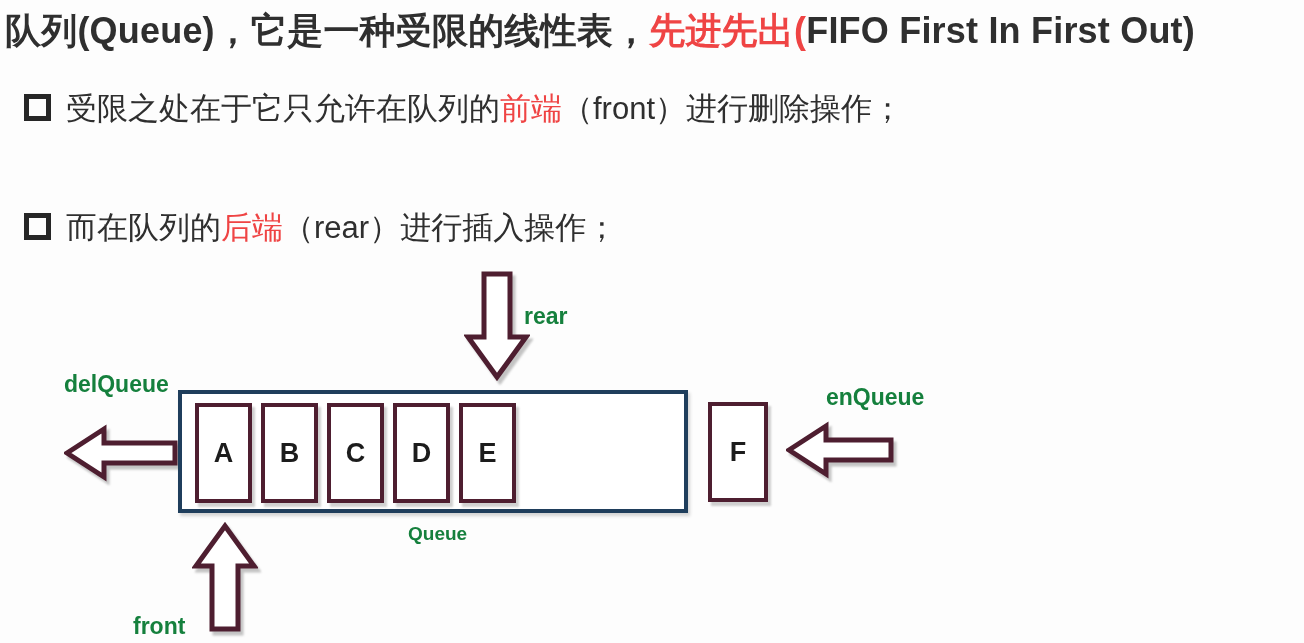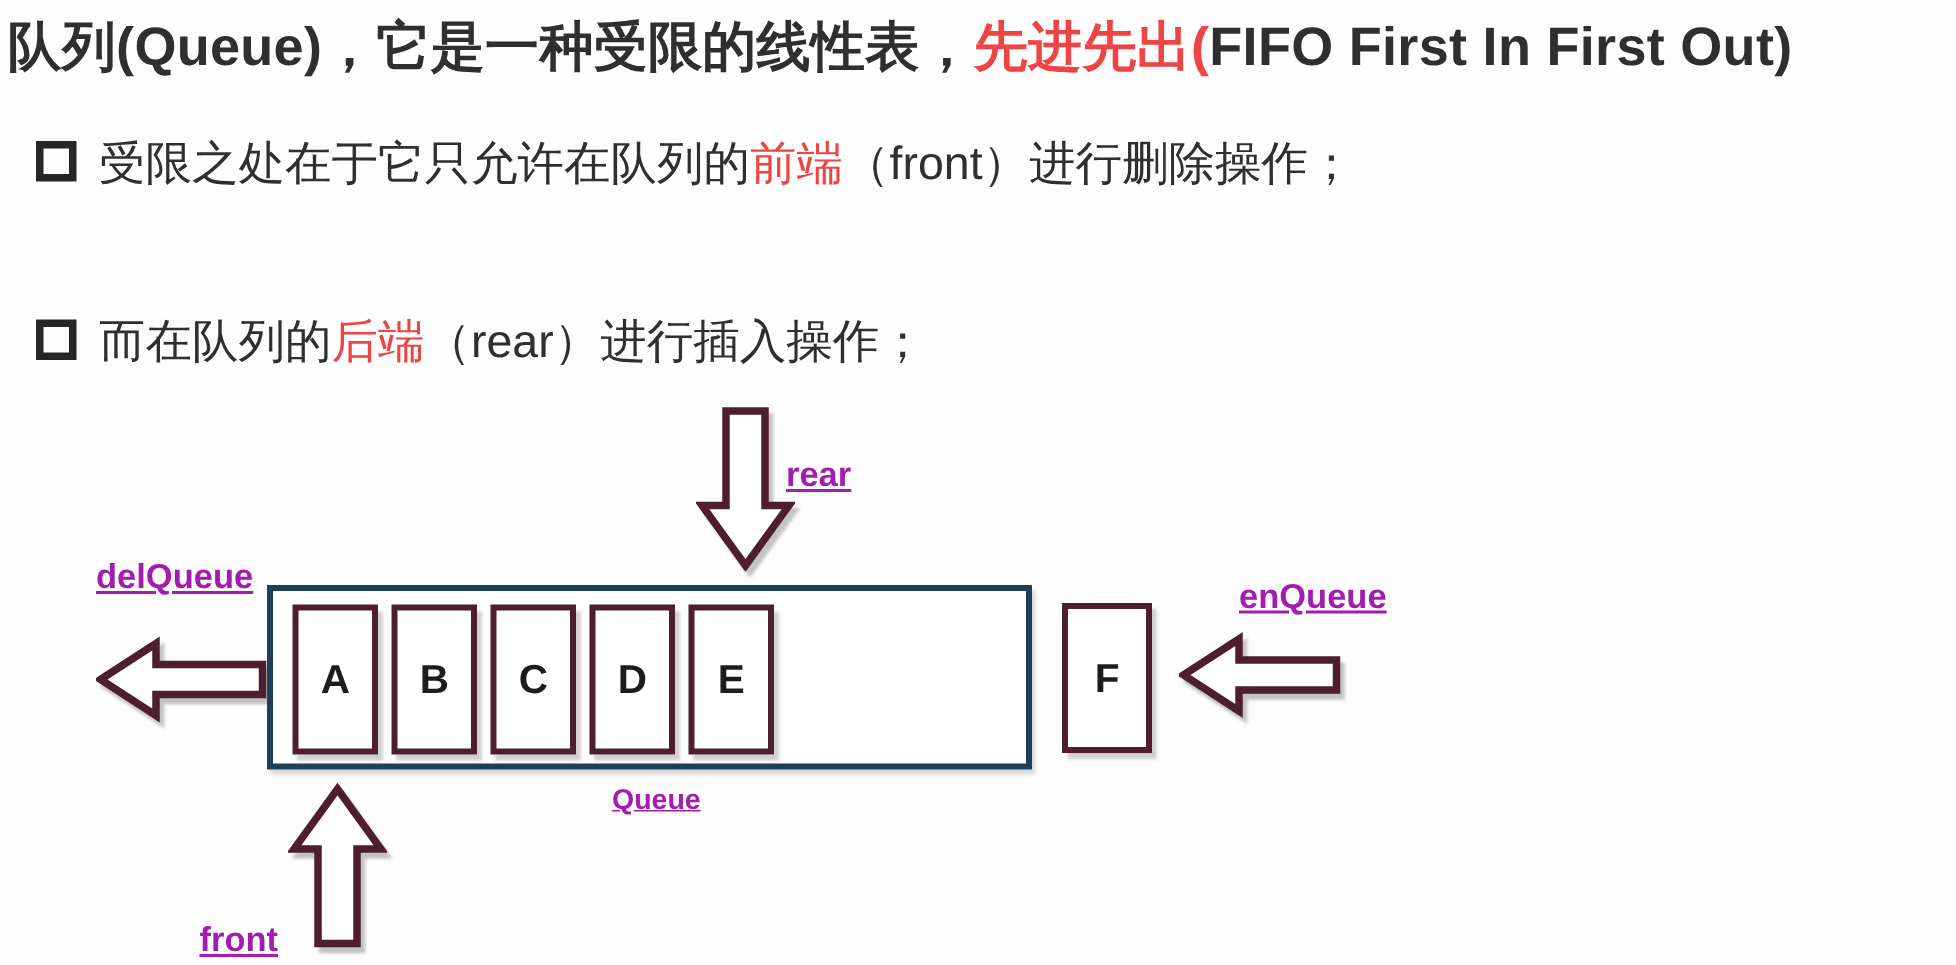--- a/index.html
+++ b/index.html
@@ -48,23 +48,22 @@
     box-shadow:3px 4px 2px rgba(120,120,120,0.35);
     display:flex; align-items:center; justify-content:center;
     font-size:27px; font-weight:bold; color:#1c1c1c;
   }
   .cell-f {
     position:absolute; left:708px; top:402px; width:60px; height:100px;
     padding:0; display:flex;
   }
 
   .diagram-label {
-    position:absolute; font-size:23px; font-weight:bold; color:#a21caf;
+    position:absolute; font-size:23px; font-weight:bold; color:#15803d;
     white-space:nowrap;
-    text-decoration:underline;
   }
   .label-rear     { left:524px; top:303px; }
   .label-delqueue { left:64px;  top:371px; }
   .label-enqueue  { left:786px; top:384px;margin-left:40px; }
   .label-front    { left:133px; top:573px;margin-top:40px; }
   .label-queue    { left:408px; top:523px; font-size:19px; }
 
   .arrow { position:absolute; filter:drop-shadow(3px 4px 1px rgba(125,125,125,0.45)); }
   .arrow svg { display:block; }
   .arrow polygon { fill:#ffffff; stroke:#4e1e30; stroke-width:5; stroke-linejoin:miter; }

